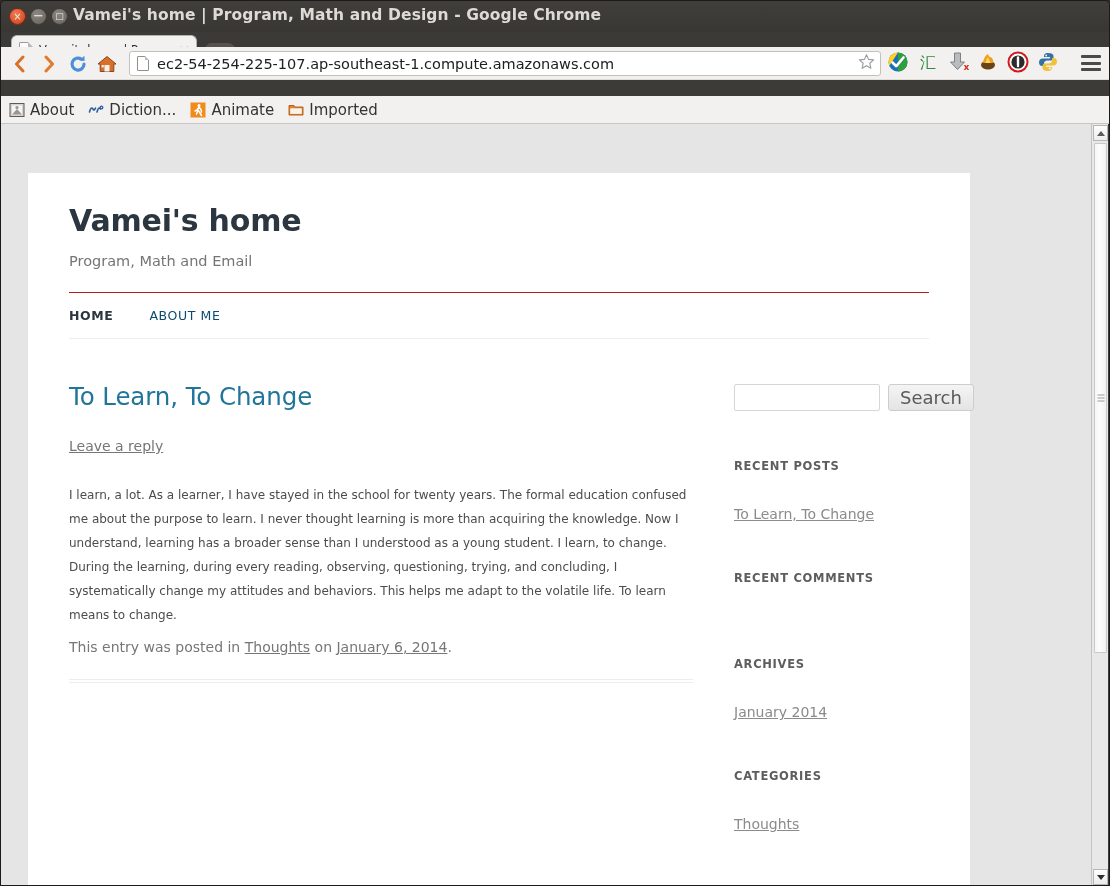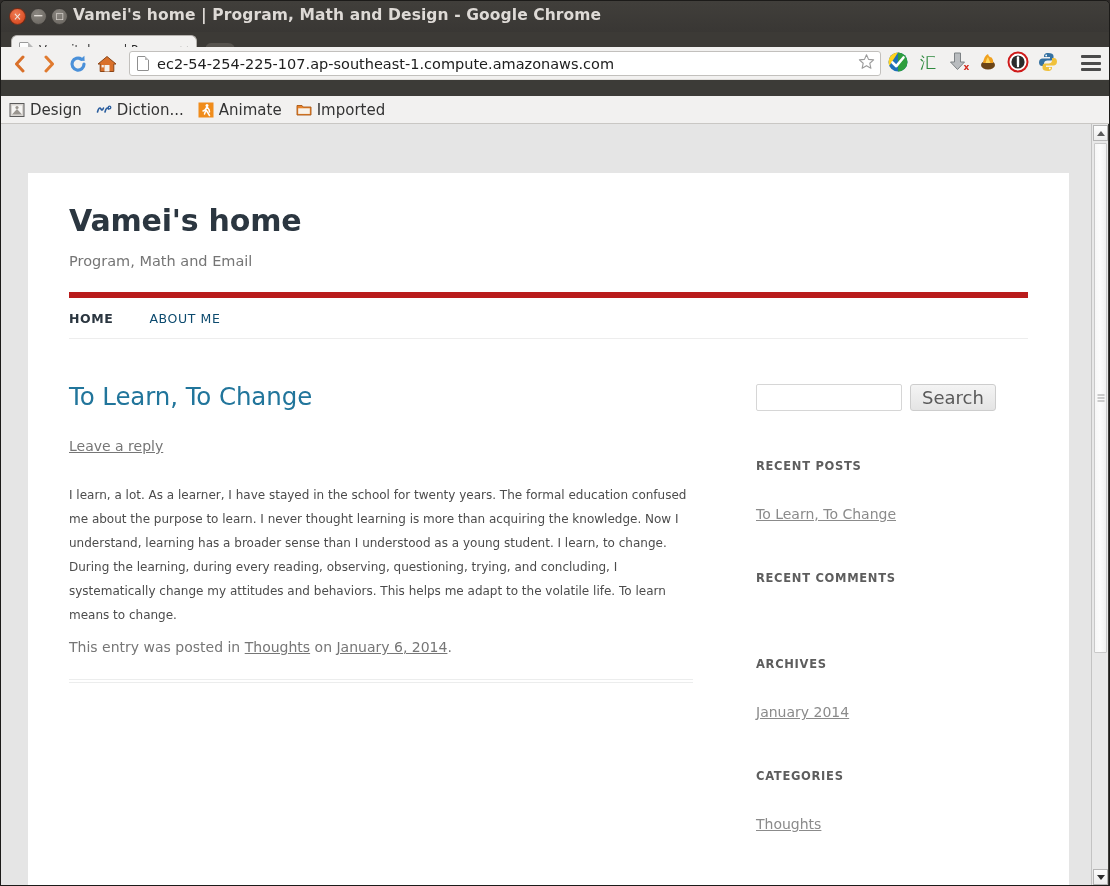--- a/index.html
+++ b/index.html
@@ -227,42 +227,42 @@
     position: absolute;
     left: 0; top: 123px;
     width: 1091px; height: 762px;
     background: #e5e5e5;
     overflow: hidden;
   }
 
   .site {
     position: absolute;
     left: 27px; top: 49px;
-    width: 1041px;
+    width: 942px;
     min-height: 713px;
     background: #fff;
   }
   .site-inner { padding: 30px 41px 0 41px; }
 
   .site-title {
     font-size: 30px;
     font-weight: bold;
     color: #2b3640;
     letter-spacing: -0.2px;
     margin: 0;
   }
   .site-desc {
     font-size: 14.5px;
     color: #757575;
     margin: 15px 0 0 0;
   }
 
   .navbar {
     margin-top: 23px;
-    border-top: 6px solid #b91c1c;
+    border-top: 1px solid #b91c1c;
     border-bottom: 1px solid #ededed;
     height: 47px;
     display: flex;
     align-items: center;
     gap: 36px;
   }
   .nav-item {
     font-size: 12.5px;
     letter-spacing: 0.6px;
     color: #0c4a6e;
@@ -519,21 +519,21 @@
 
     <div class="bm">
       <span class="bm-icon">
         <svg width="16" height="16" viewBox="0 0 16 16">
           <rect x="1" y="1.5" width="14" height="13" fill="#d8d4d0" stroke="#5a5a5a" stroke-width="1"></rect>
           <rect x="3" y="3.5" width="10" height="9" fill="#f6f5f3"></rect>
           <path d="M3 12.5 L8 7 L13 12.5 Z" fill="#9a958f"></path>
           <circle cx="8" cy="5.5" r="1.6" fill="#9a958f"></circle>
         </svg>
       </span>
-      <span class="bm-label">Design</span>
+      <span class="bm-label">About</span>
     </div>
 
     <div class="bm">
       <span class="bm-icon">
         <svg width="16" height="16" viewBox="0 0 16 16">
           <path d="M1.5 10 Q3 4 5 7 Q6 9.5 7.5 6" fill="none" stroke="#2a5d9e" stroke-width="1.6" stroke-linecap="round"></path>
           <path d="M9 10 Q10.5 4 12.5 7" fill="none" stroke="#2a5d9e" stroke-width="1.6" stroke-linecap="round"></path>
           <circle cx="13.5" cy="5.5" r="1.3" fill="none" stroke="#2a5d9e" stroke-width="1.3"></circle>
         </svg>
       </span>

